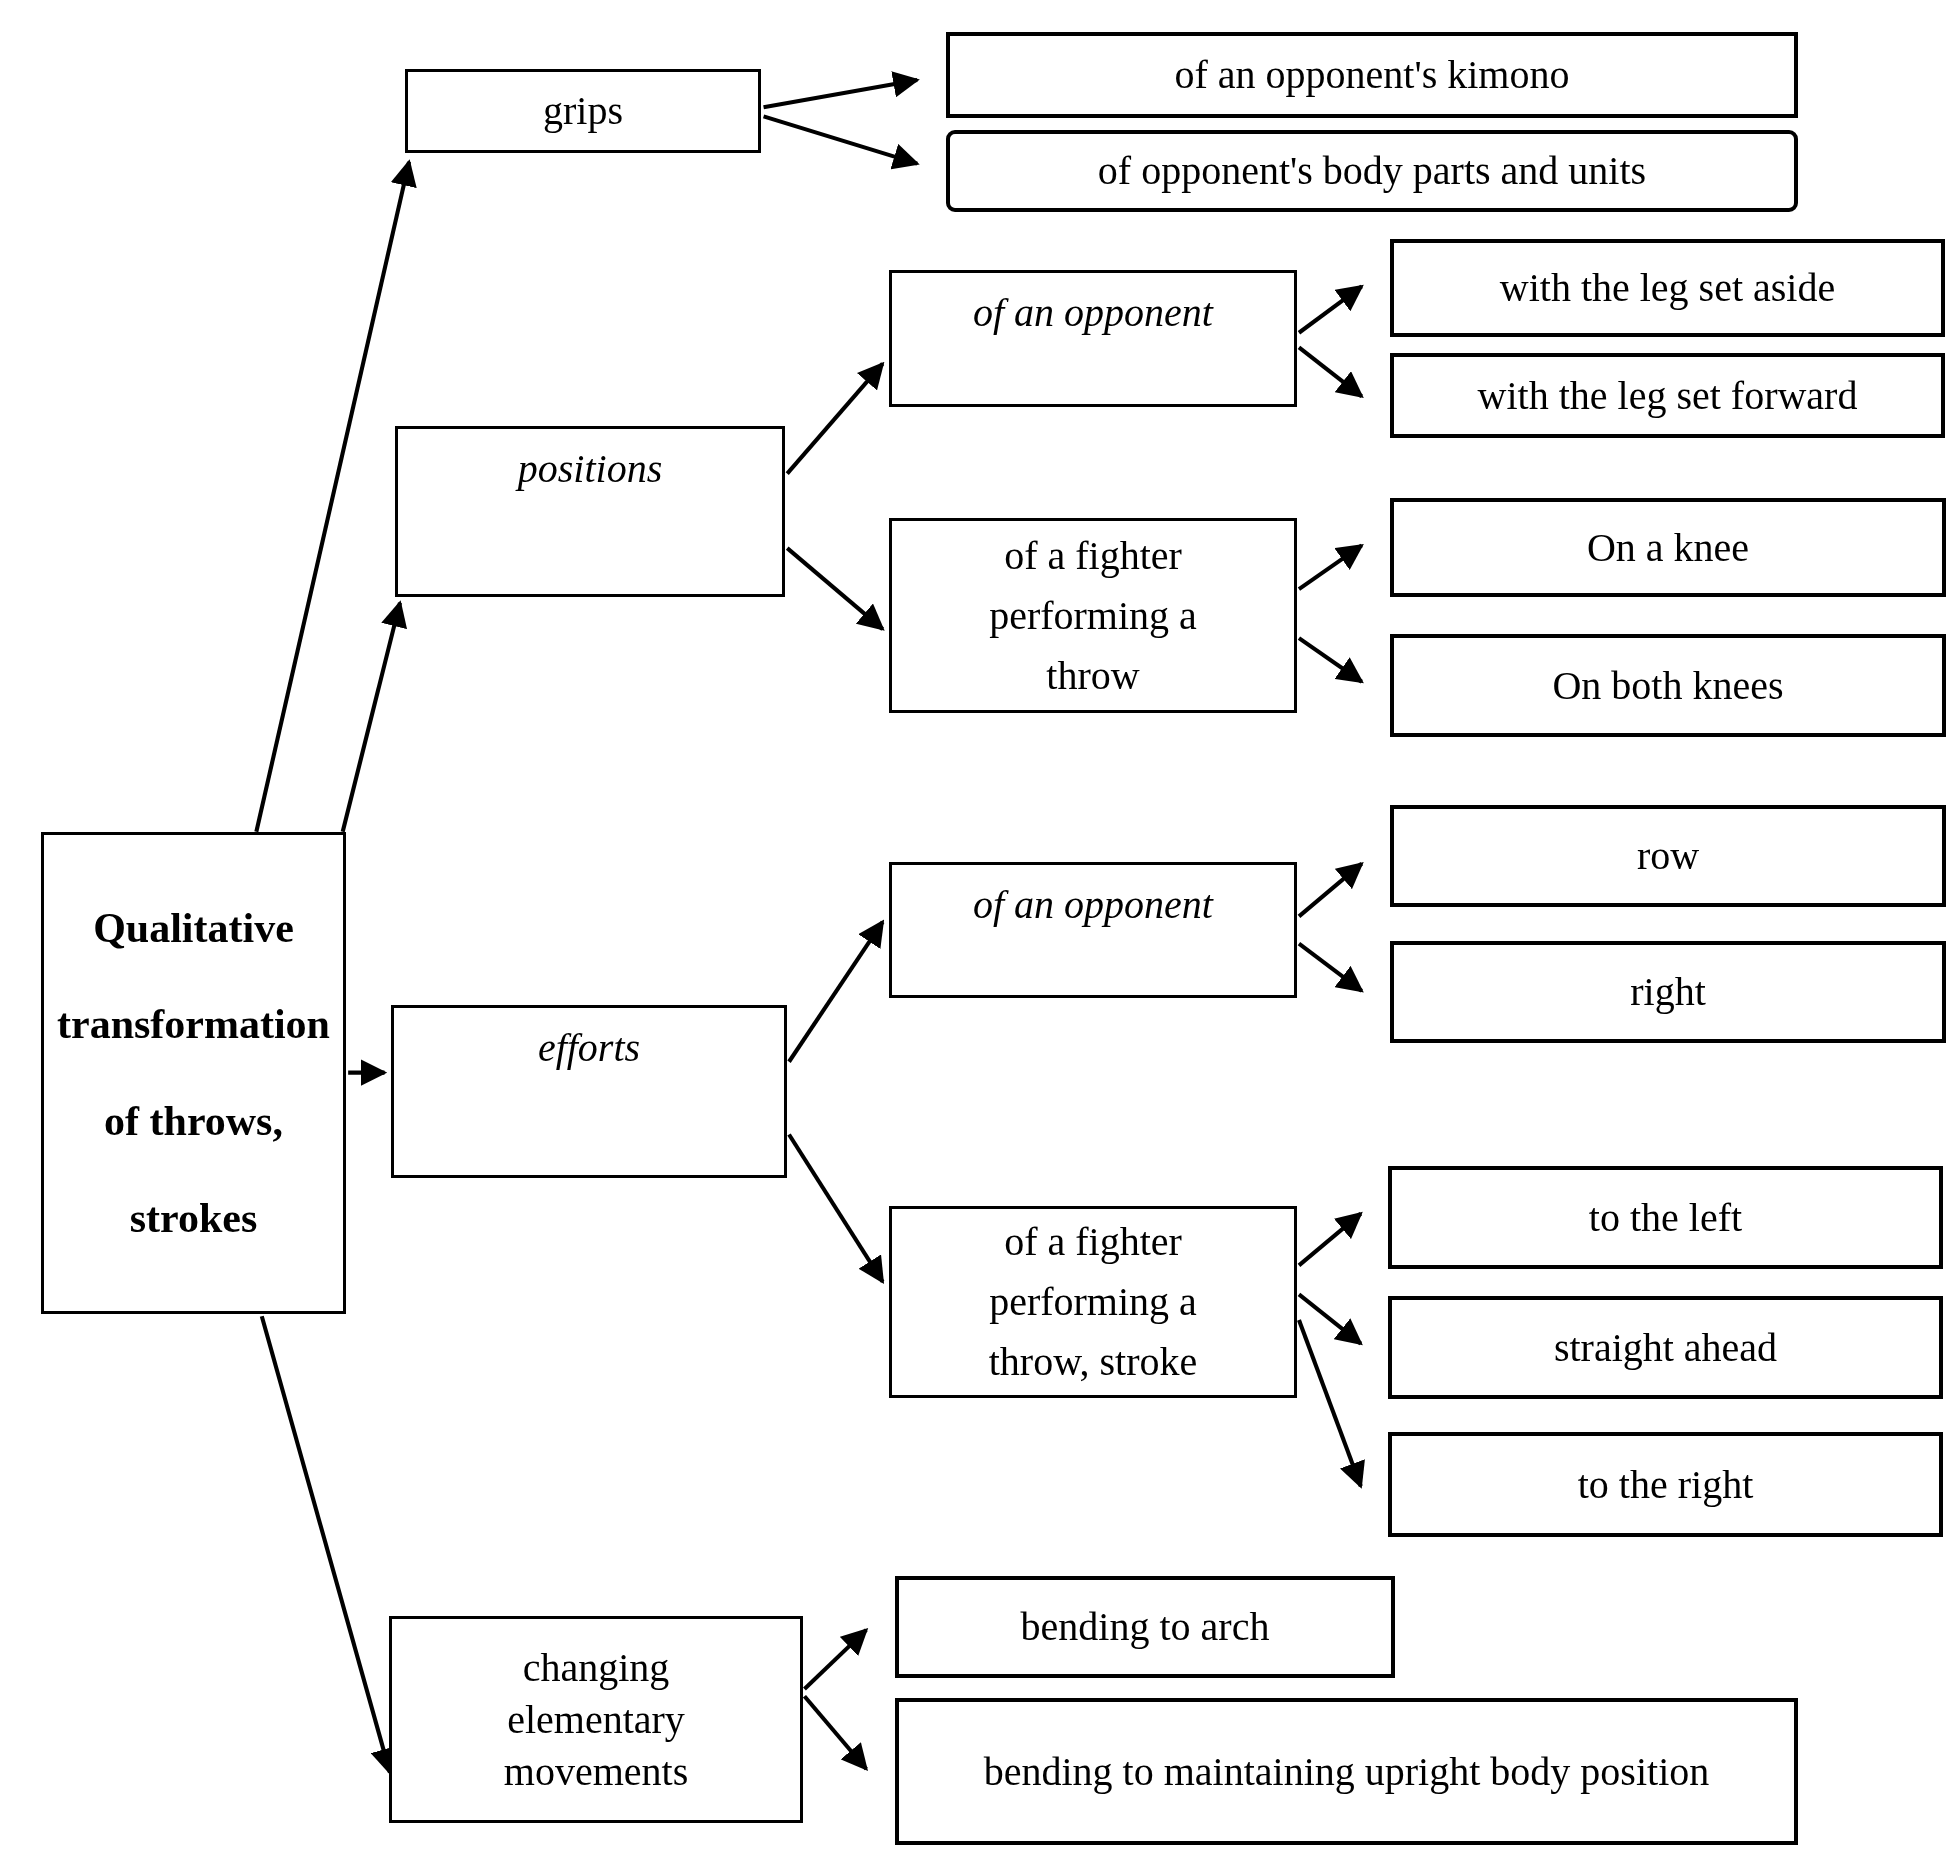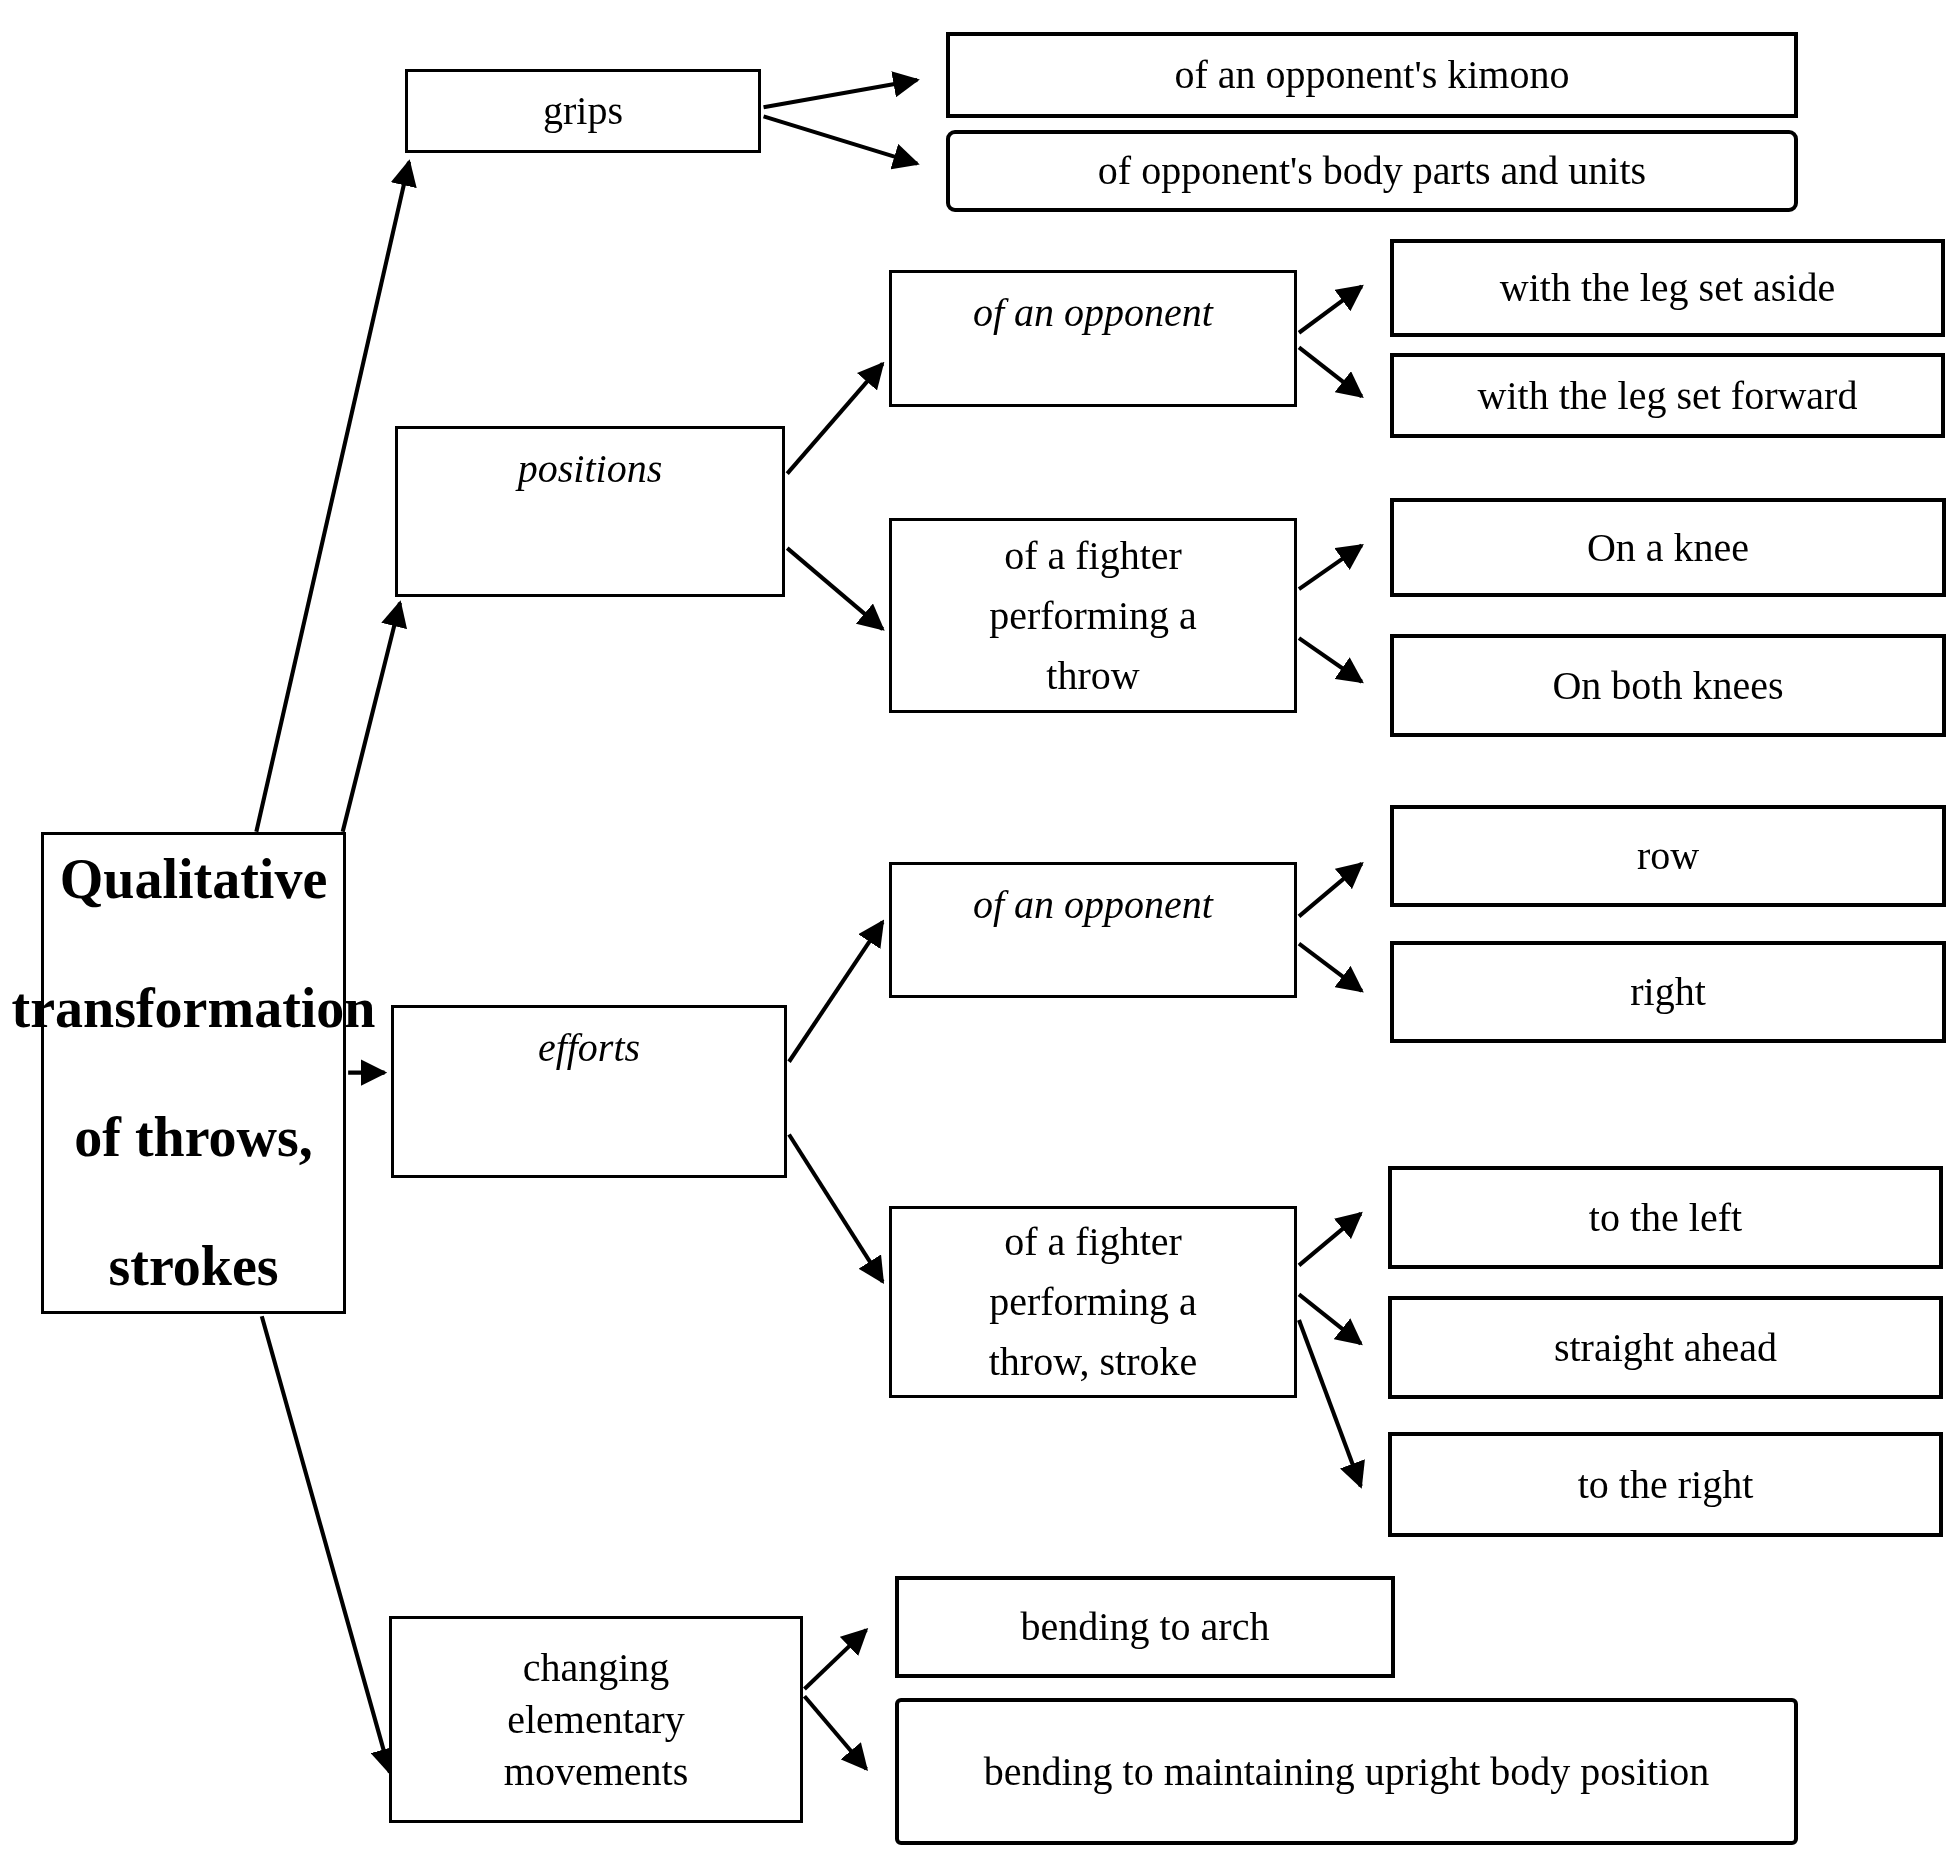--- a/index.html
+++ b/index.html
@@ -27,21 +27,21 @@
     justify-content: center;
     text-align: center;
     font-size: 40px;
     line-height: 1.3;
     white-space: pre-line;
   }
   .box.thick { border-width: 4.5px; margin-left: 22px; }
   .box.top { align-items: flex-start; padding-top: 14px; font-style: italic; }
   .box.root {
     font-weight: bold;
-    font-size: 56px;
+    font-size: 42px;
     line-height: 2.3;
     border-width: 3.6px;
   }
   .box.lh15 { line-height: 1.5; }
 </style>
 </head>
 <body>
 
 <div id="stage">
 
@@ -128,16 +128,16 @@
   <div class="box thick" style="left:1368px; top:941px; width:556px; height:102px;">right</div>
 
   <div class="box thick" style="left:1366px; top:1166px; width:555px; height:103px;text-align:center;">to the left</div>
 
   <div class="box thick" style="left:1366px; top:1296px; width:555px; height:103px;">straight ahead</div>
 
   <div class="box thick" style="left:1366px; top:1432px; width:555px; height:105px;">to the right</div>
 
   <div class="box thick" style="left:873px; top:1576px; width:500px; height:102px;">bending to arch</div>
 
-  <div class="box thick" style="left:873px; top:1698px; width:903px; height:147px;border-radius:6px;">bending to maintaining upright body position</div>
+  <div class="box thick" style="left:873px; top:1698px; width:903px; height:147px;">bending to maintaining upright body position</div>
 
 </div>
 
 
 </body></html>

